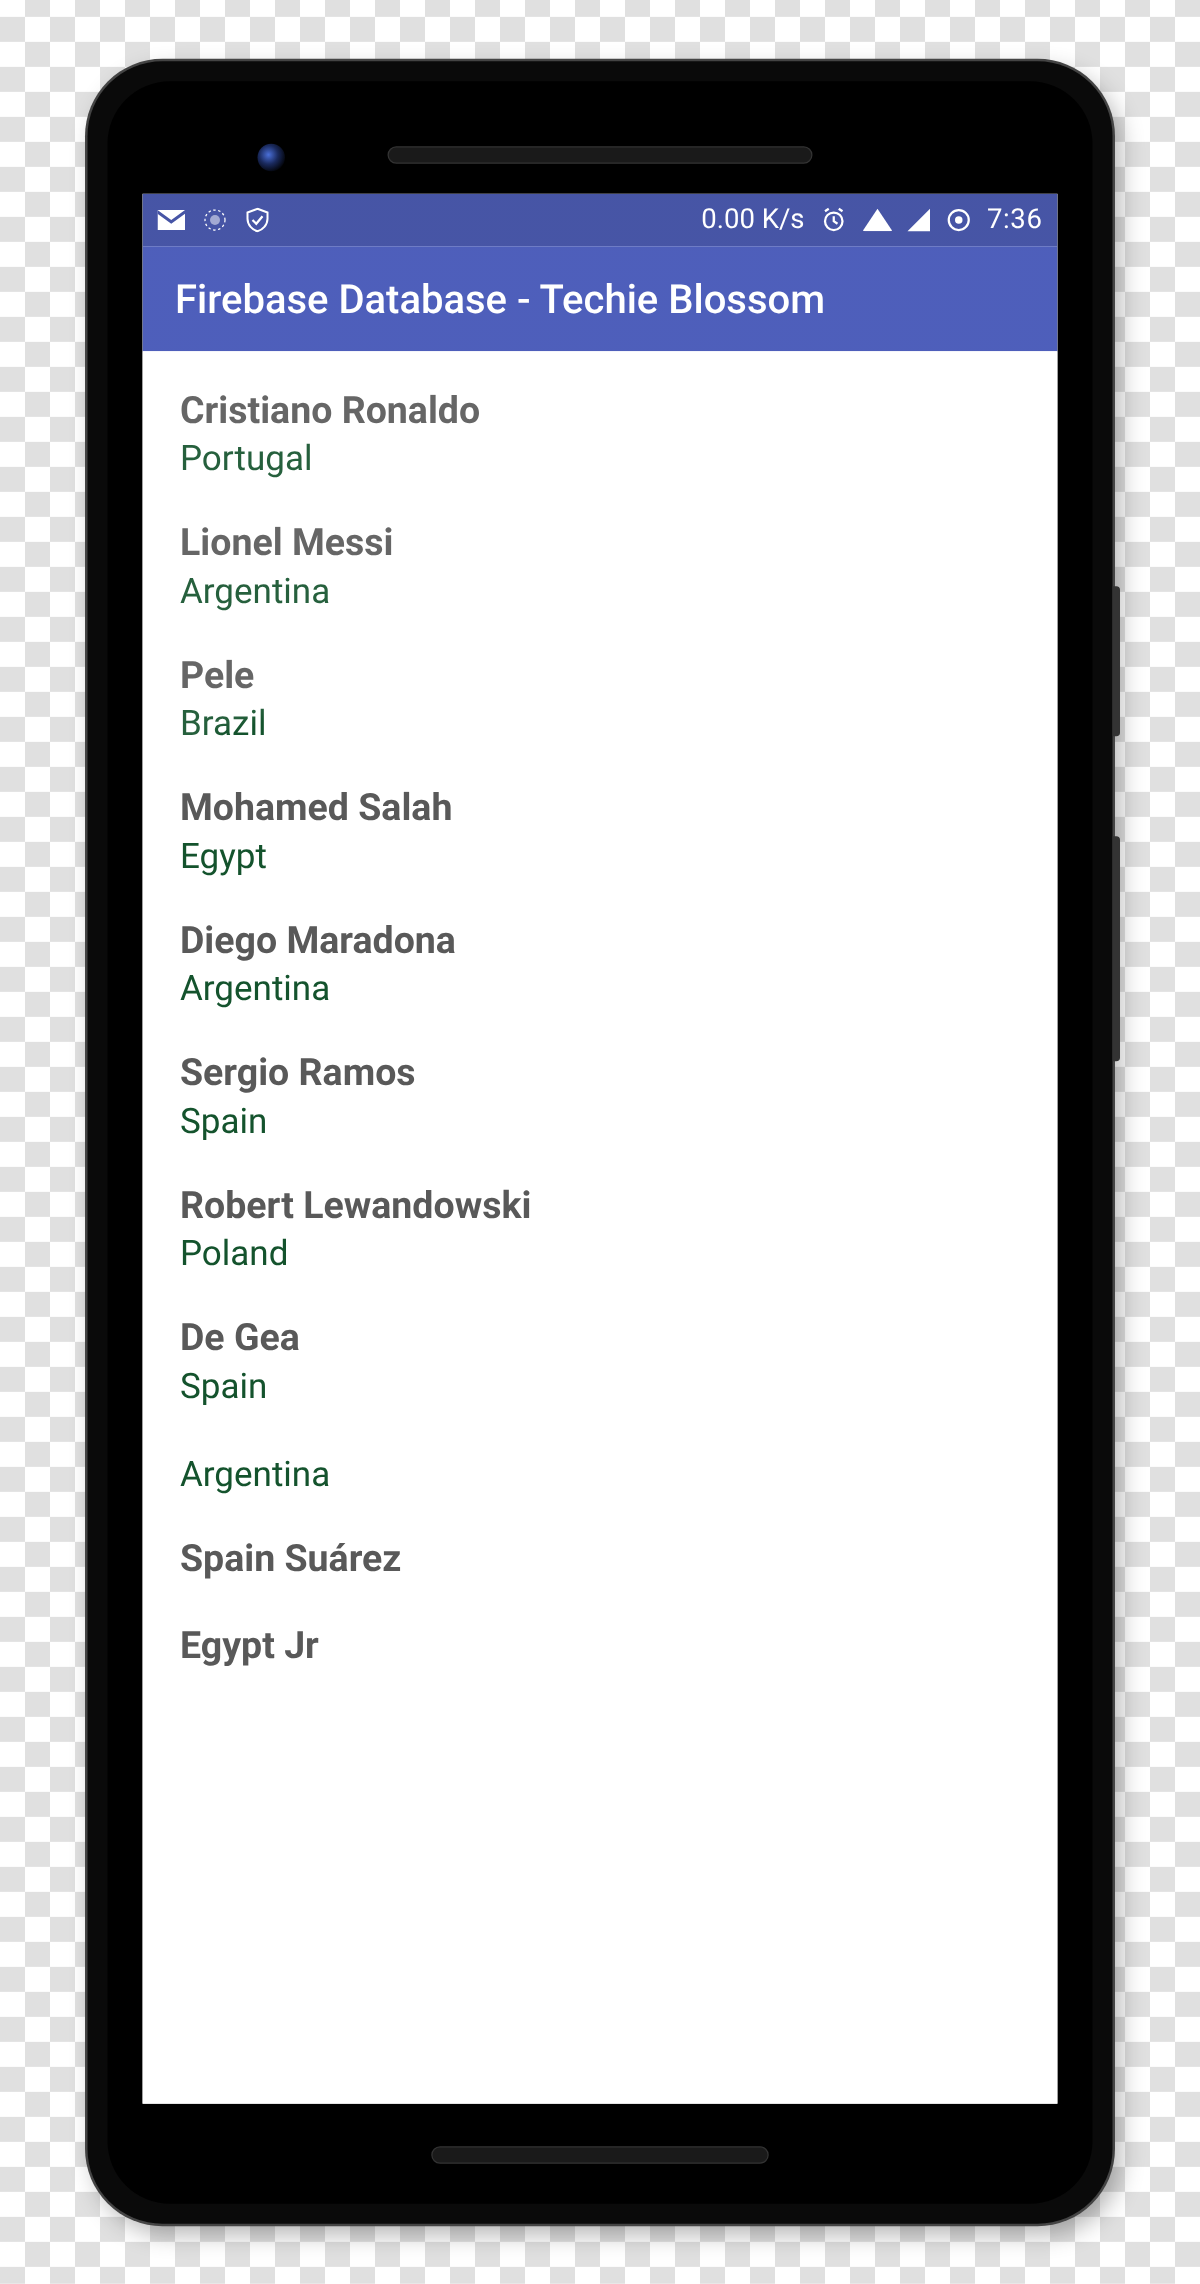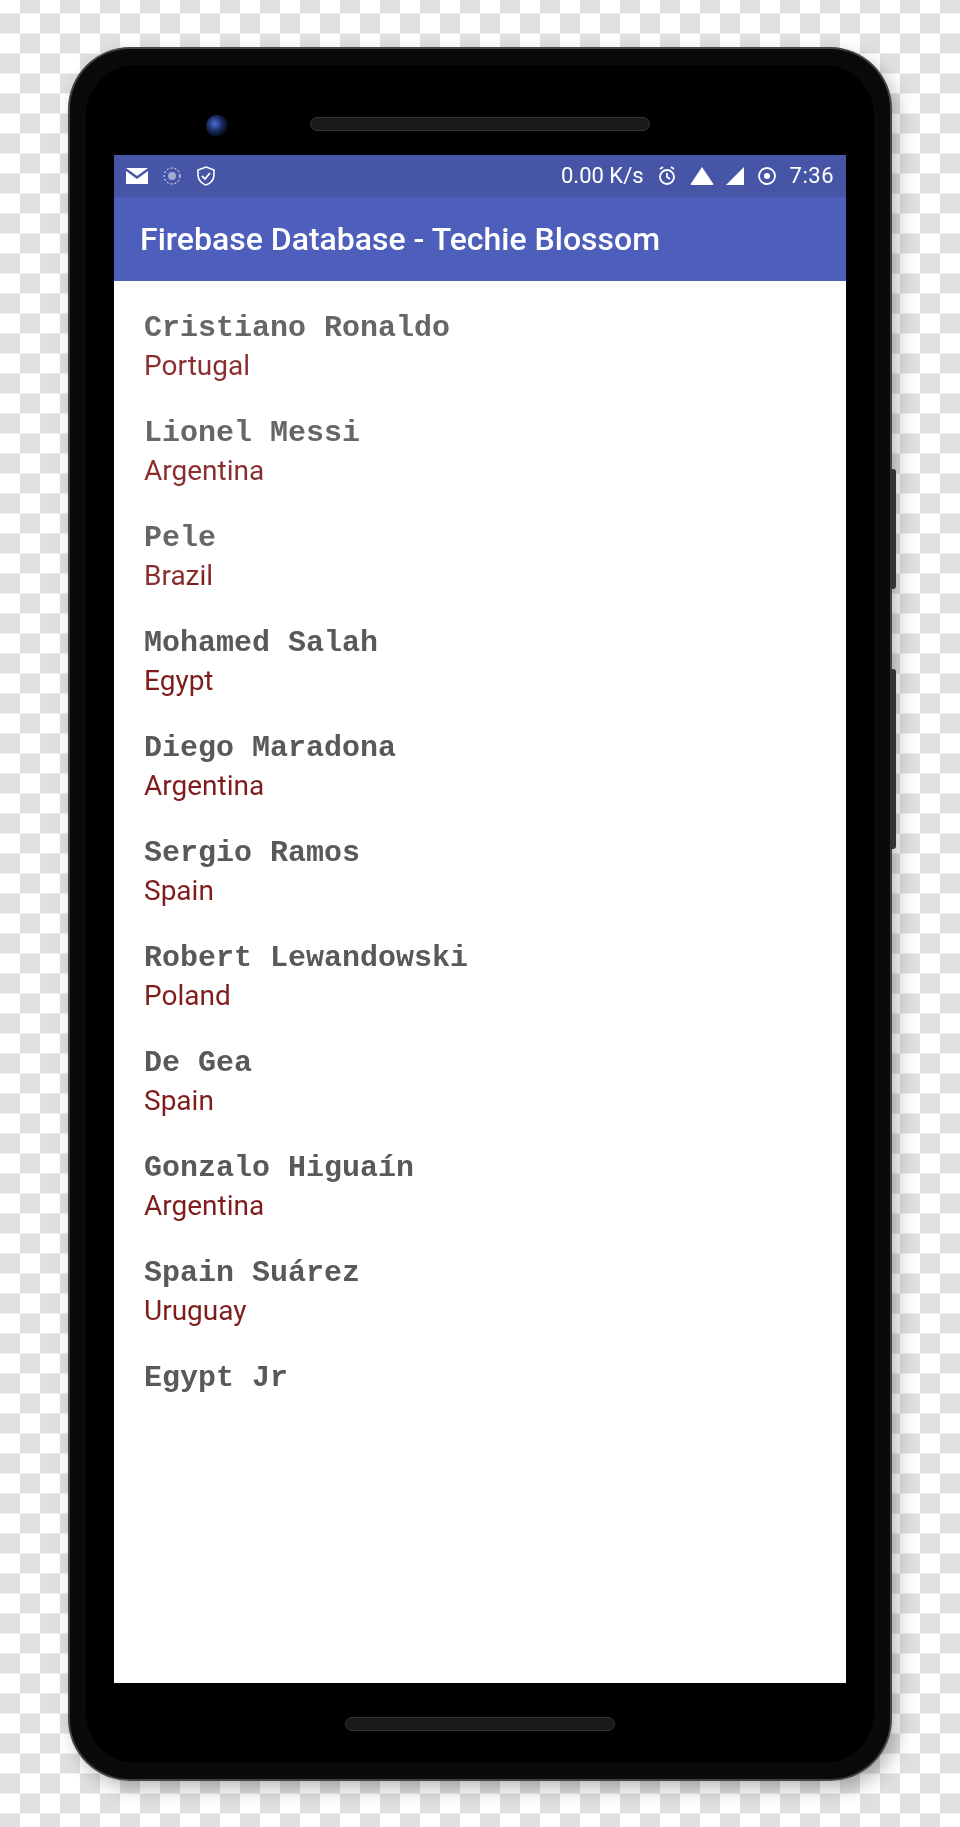--- a/index.html
+++ b/index.html
@@ -65,22 +65,22 @@
     .app-bar {
       background: #3f51b5; color: #fff;
       height: 84px; display: flex; align-items: center;
       padding: 0 26px; font-size: 32px; font-weight: 500;
     }
     .content {
       flex: 1; overflow: hidden; background: #fff;
     }
     .list { display: flex; flex-direction: column; padding: 12px 0; }
     .list-item { padding: 18px 30px 16px 30px; }
-    .item-name { font-size: 30px; font-weight: 700; color: #595959; font-family: Liberation Mono, monospace; }
-    .item-sub  { font-size: 28px; font-weight: 400; color: #7f1d1d; margin-top: 4px; }
+    .item-name { font-size: 30px; font-weight: 700; color: #595959; }
+    .item-sub  { font-size: 28px; font-weight: 400; color: #14532d; margin-top: 4px; }
     .ico { display: inline-flex; align-items: center; justify-content: center; }
     .ico svg { fill: #fff; }
     .wifi-tri { width:0; height:0; border-left:12px solid transparent; border-right:12px solid transparent; border-bottom:18px solid #fff; border-radius:2px; }
     .signal-tri { width:0; height:0; border-left:18px solid transparent; border-bottom:18px solid #fff; }
     .clock-text { font-weight: 400; letter-spacing: 0.5px; }
     .speed-text { font-weight: 400; }
   </style>
 </head>
 <body>
 
@@ -172,26 +172,24 @@
             </div>
             <div class="list-item">
               <div class="item-name">Robert Lewandowski</div>
               <div class="item-sub">Poland</div>
             </div>
             <div class="list-item">
               <div class="item-name">De Gea</div>
               <div class="item-sub">Spain</div>
             </div>
             <div class="list-item">
-              <div class="item-name">Gonzalo Higuaín</div>
               <div class="item-sub">Argentina</div>
             </div>
             <div class="list-item">
               <div class="item-name">Spain Suárez</div>
-              <div class="item-sub">Uruguay</div>
             </div>
             <div class="list-item">
               <div class="item-name">Egypt Jr</div>
             </div>
           </div>
       </div>
 
     </div>
   </div>
 </div>

